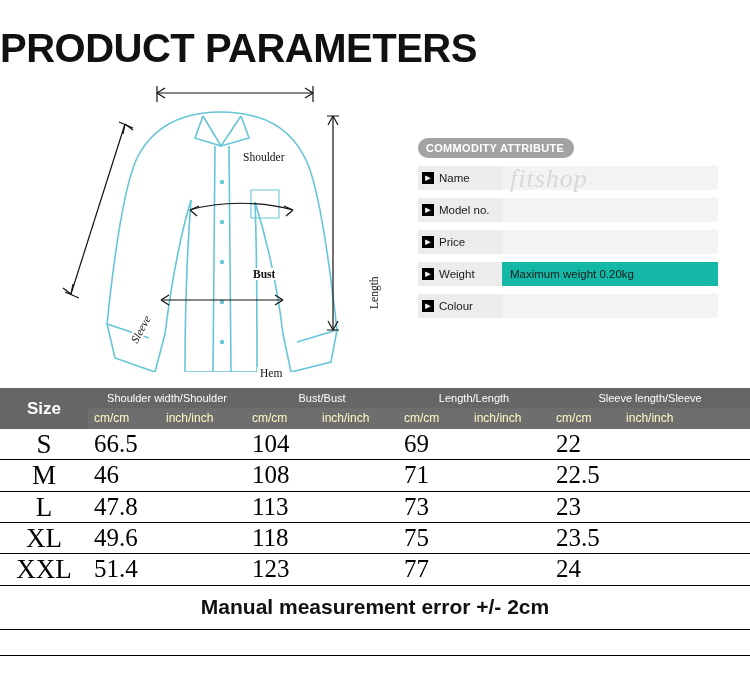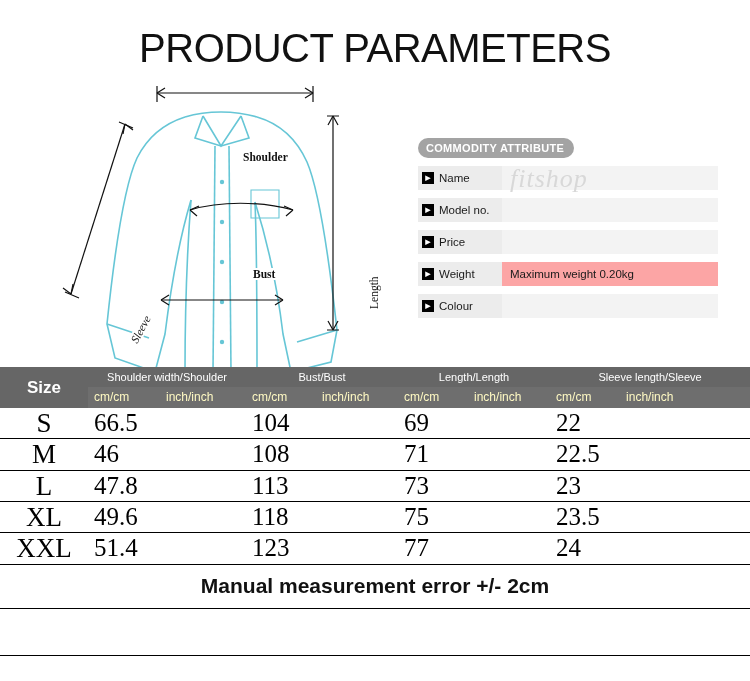--- a/index.html
+++ b/index.html
@@ -9,40 +9,40 @@
     font-family:"Liberation Sans", sans-serif;
     color:#111;
     overflow:hidden;
     position:relative;
   }
   .page{position:relative;width:750px;height:681px;}
 
   
   .title{
     position:absolute;top:26px;left:0;width:750px;
-    text-align:center;
-    font-size:40px;font-weight:normal;
+    text-align:left;
+    font-size:40px;font-weight:bold;
     letter-spacing:-0.5px;
     font-family:"Liberation Sans", sans-serif;
   }
 
   
   .illus{position:absolute;left:45px;top:72px;width:380px;height:300px;}
   .illus svg{display:block;}
 
   .dimlabel{
     position:absolute;
     font-size:11.5px;
     font-family:"Liberation Serif", serif;
     color:#111;
     background:#fff;
     padding:0 3px;
     white-space:nowrap;
   }
-  .lbl-shoulder{left:195px;top:79px;font-weight:bold;}
+  .lbl-shoulder{left:195px;top:79px;}
   .lbl-bust{left:205px;top:196px;font-weight:bold;}
   .lbl-hem{left:212px;top:295px;text-align:right;}
   .lbl-length{left:323px;top:240px;transform:rotate(-90deg);transform-origin:left top;}
   .lbl-sleeve{left:82px;top:270px;transform:rotate(-62deg);transform-origin:left top;font-style:italic;}
 
   
   .attrs{position:absolute;left:418px;top:138px;width:300px;}
   .attr-head{
     background:#a3a3a3;color:#ffffff;
     font-size:11px;font-weight:bold;
@@ -61,34 +61,34 @@
     padding-left:4px;box-sizing:border-box;
   }
   .arrow{
     width:12px;height:12px;background:#000;color:#fff;
     font-size:8px;line-height:12px;text-align:center;
     margin-right:5px;flex:none;
   }
   .arrow span{display:block;transform:scale(0.9);}
   .attr-key .ktext{font-size:11.5px;color:#1a1a1a;}
   .attr-val{
-    height:24px;flex:1;background:#fca5a5;margin-left:0;
+    height:24px;flex:1;background:#14b8a6;margin-left:0;
     display:flex;align-items:center;padding-left:8px;
     font-size:11.5px;color:#1a1a1a;box-sizing:border-box;
   }
   .attr-val.blank{background:#f3f3f3;}
   .watermark{
     position:absolute;left:92px;top:-2px;
     font-size:26px;color:#d8d8d8;font-style:italic;
     font-family:"Liberation Serif", serif;
     letter-spacing:1px;pointer-events:none;
   }
 
   
-  .table{position:absolute;left:0;top:367px;width:722px;}
+  .table{position:absolute;left:0;top:388px;width:722px;}
   table{border-collapse:collapse;width:750px;table-layout:fixed;}
   .hdr1 td{
     background:#666666;color:#ffffff;
     text-align:center;vertical-align:middle;
     padding:4px 0;
   }
   .hdr1 .size-cell{font-size:17px;font-weight:bold;}
   .hdr1 .grp{font-size:11px;}
   .hdr2 td{
     background:#6e6e6e;color:#fef9c3;

